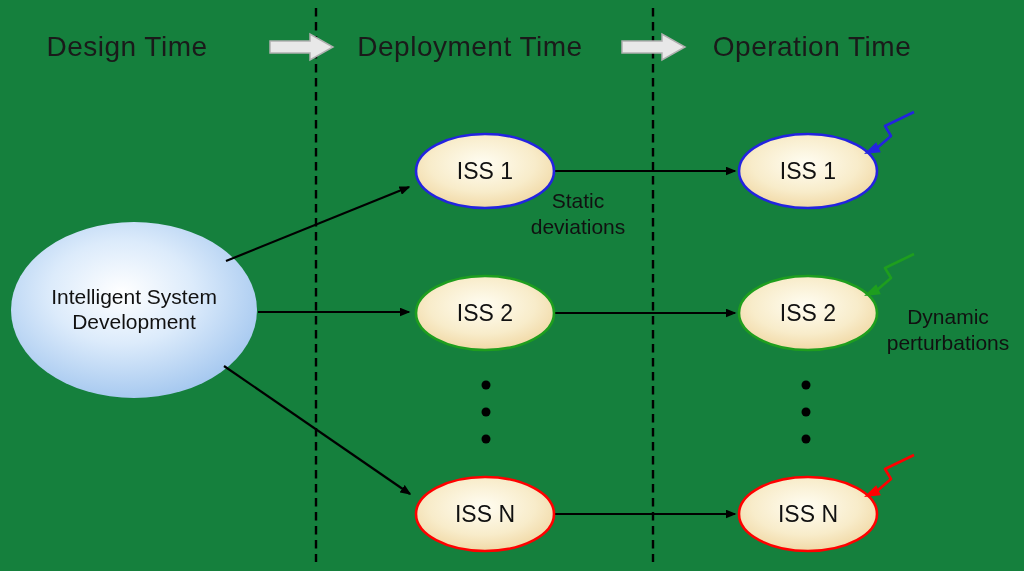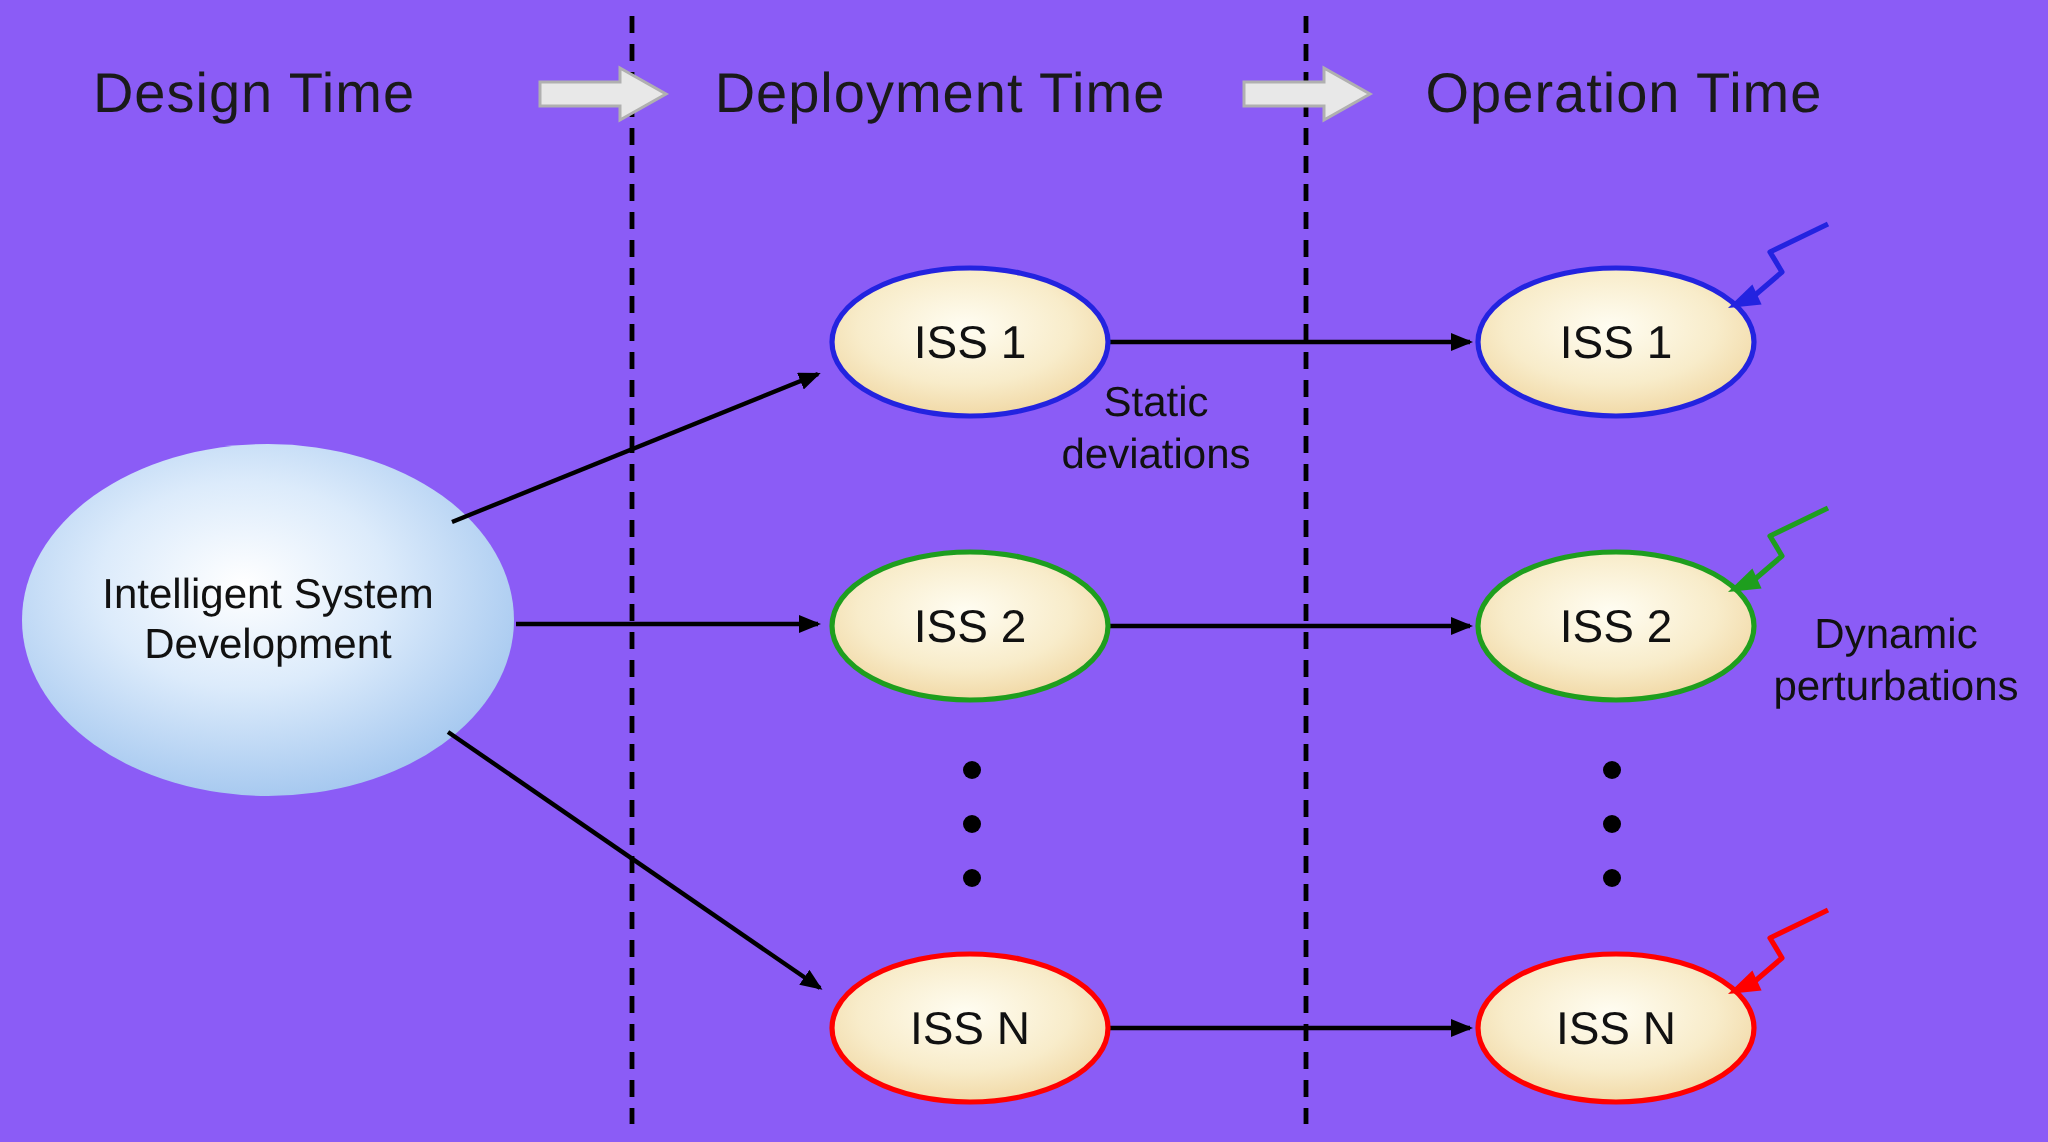--- a/index.html
+++ b/index.html
@@ -1,20 +1,20 @@
 <!DOCTYPE html>
 <html><head>
 <meta charset="utf-8">
 <style>
   html, body { margin: 0; padding: 0; background: #ffffff; }
   .stage {
     position: relative;
     width: 1024px;
     height: 571px;
-    background: #8b5cf6;
+    background: #15803d;
     font-family: "Liberation Sans", sans-serif;
     overflow: hidden;
   }
   svg { display: block; }
   text {
     font-family: "Liberation Sans", sans-serif;
     fill: #111111;
   }
   .phase-label { font-size: 28px; letter-spacing: 0.5px; fill: #1a1a1a; }
   .node-label  { font-size: 23px; fill: #111111; }

